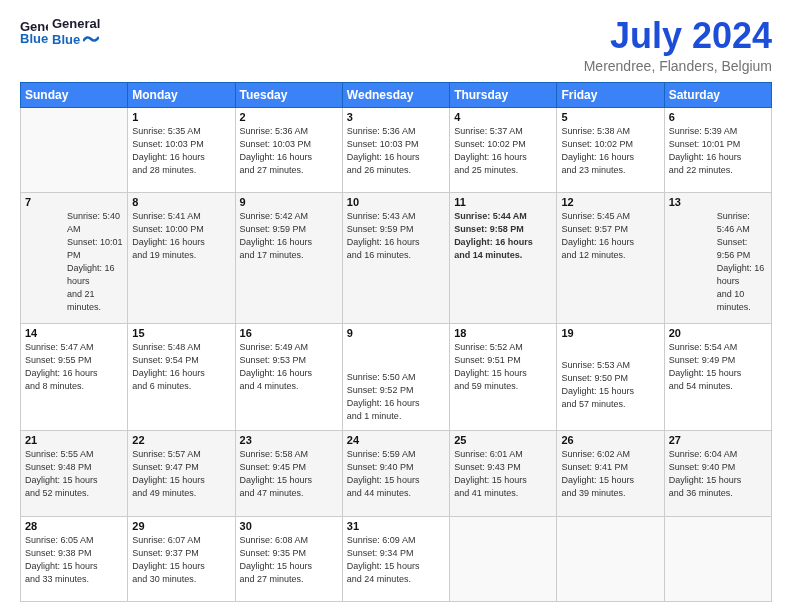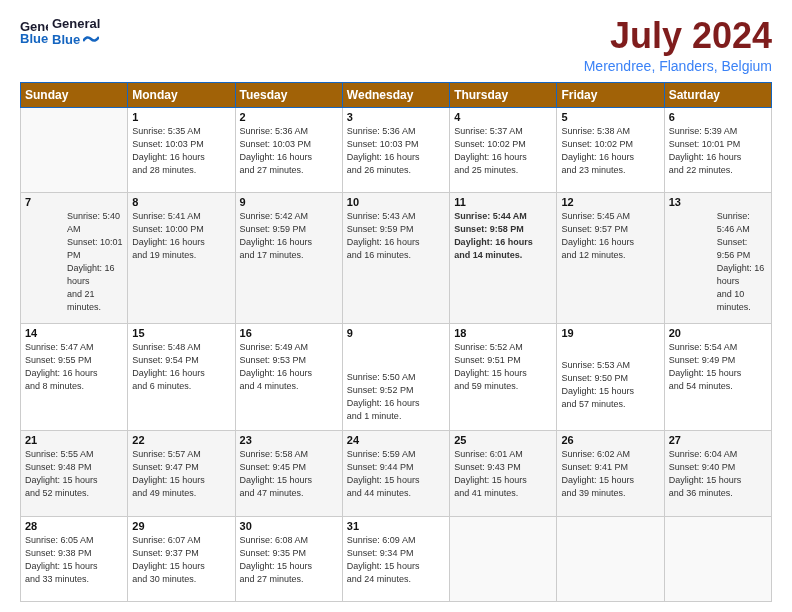--- a/index.html
+++ b/index.html
@@ -31,36 +31,36 @@
     .logo-icon {
       width: 28px;
       height: 28px;
     }
     .title-block {
       text-align: right;
     }
     .month-title {
       font-size: 36px;
       font-weight: bold;
-      color: #7f1d1d;
+      color: #1d4ed8;
       line-height: 1.1;
     }
     .location {
       font-size: 14px;
-      color: #3b82f6;
+      color: #737373;
       margin-top: 2px;
     }
     .calendar {
       flex: 1;
       border-collapse: collapse;
       width: 100%;
       table-layout: fixed;
     }
     .calendar th {
-      background: #a16207;
+      background: #3b82f6;
       color: #fff;
       font-size: 12px;
       font-weight: bold;
       padding: 5px 4px;
       text-align: left;
       border: 1px solid #1565c0;
     }
     .calendar td {
       border: 1px solid #ccc;
       vertical-align: top;
@@ -292,21 +292,21 @@
           <td>
             <div class="day-number">23</div>
             <div class="day-info" style="white-space: pre-line;">Sunrise: 5:58 AM
 Sunset: 9:45 PM
 Daylight: 15 hours
 and 47 minutes.</div>
           </td>
           <td>
             <div class="day-number">24</div>
             <div class="day-info" style="white-space: pre-line;">Sunrise: 5:59 AM
-Sunset: 9:44 PM
+Sunset: 9:40 PM
 Daylight: 15 hours
 and 44 minutes.</div>
           </td>
           <td>
             <div class="day-number">25</div>
             <div class="day-info" style="white-space: pre-line;">Sunrise: 6:01 AM
 Sunset: 9:43 PM
 Daylight: 15 hours
 and 41 minutes.</div>
           </td>

